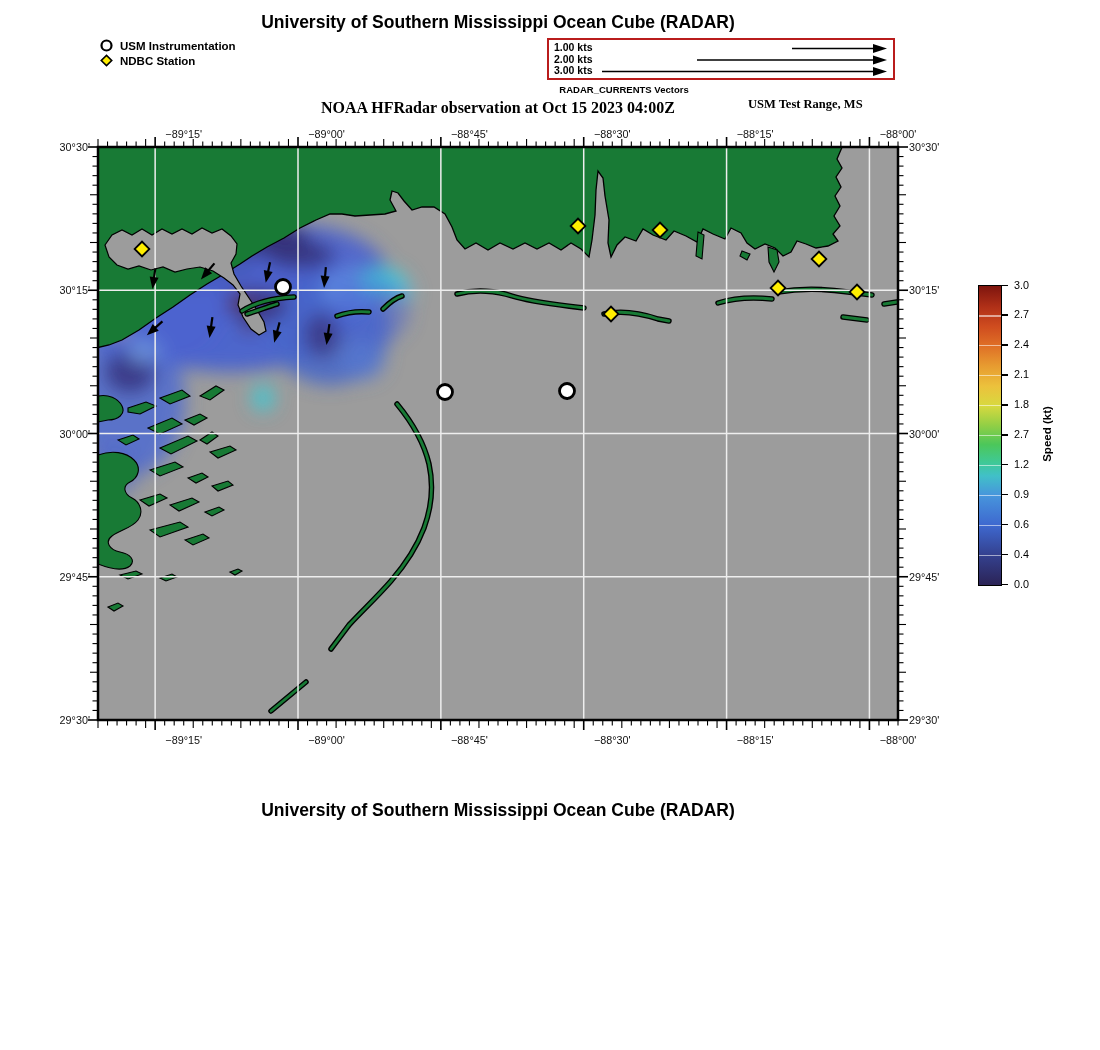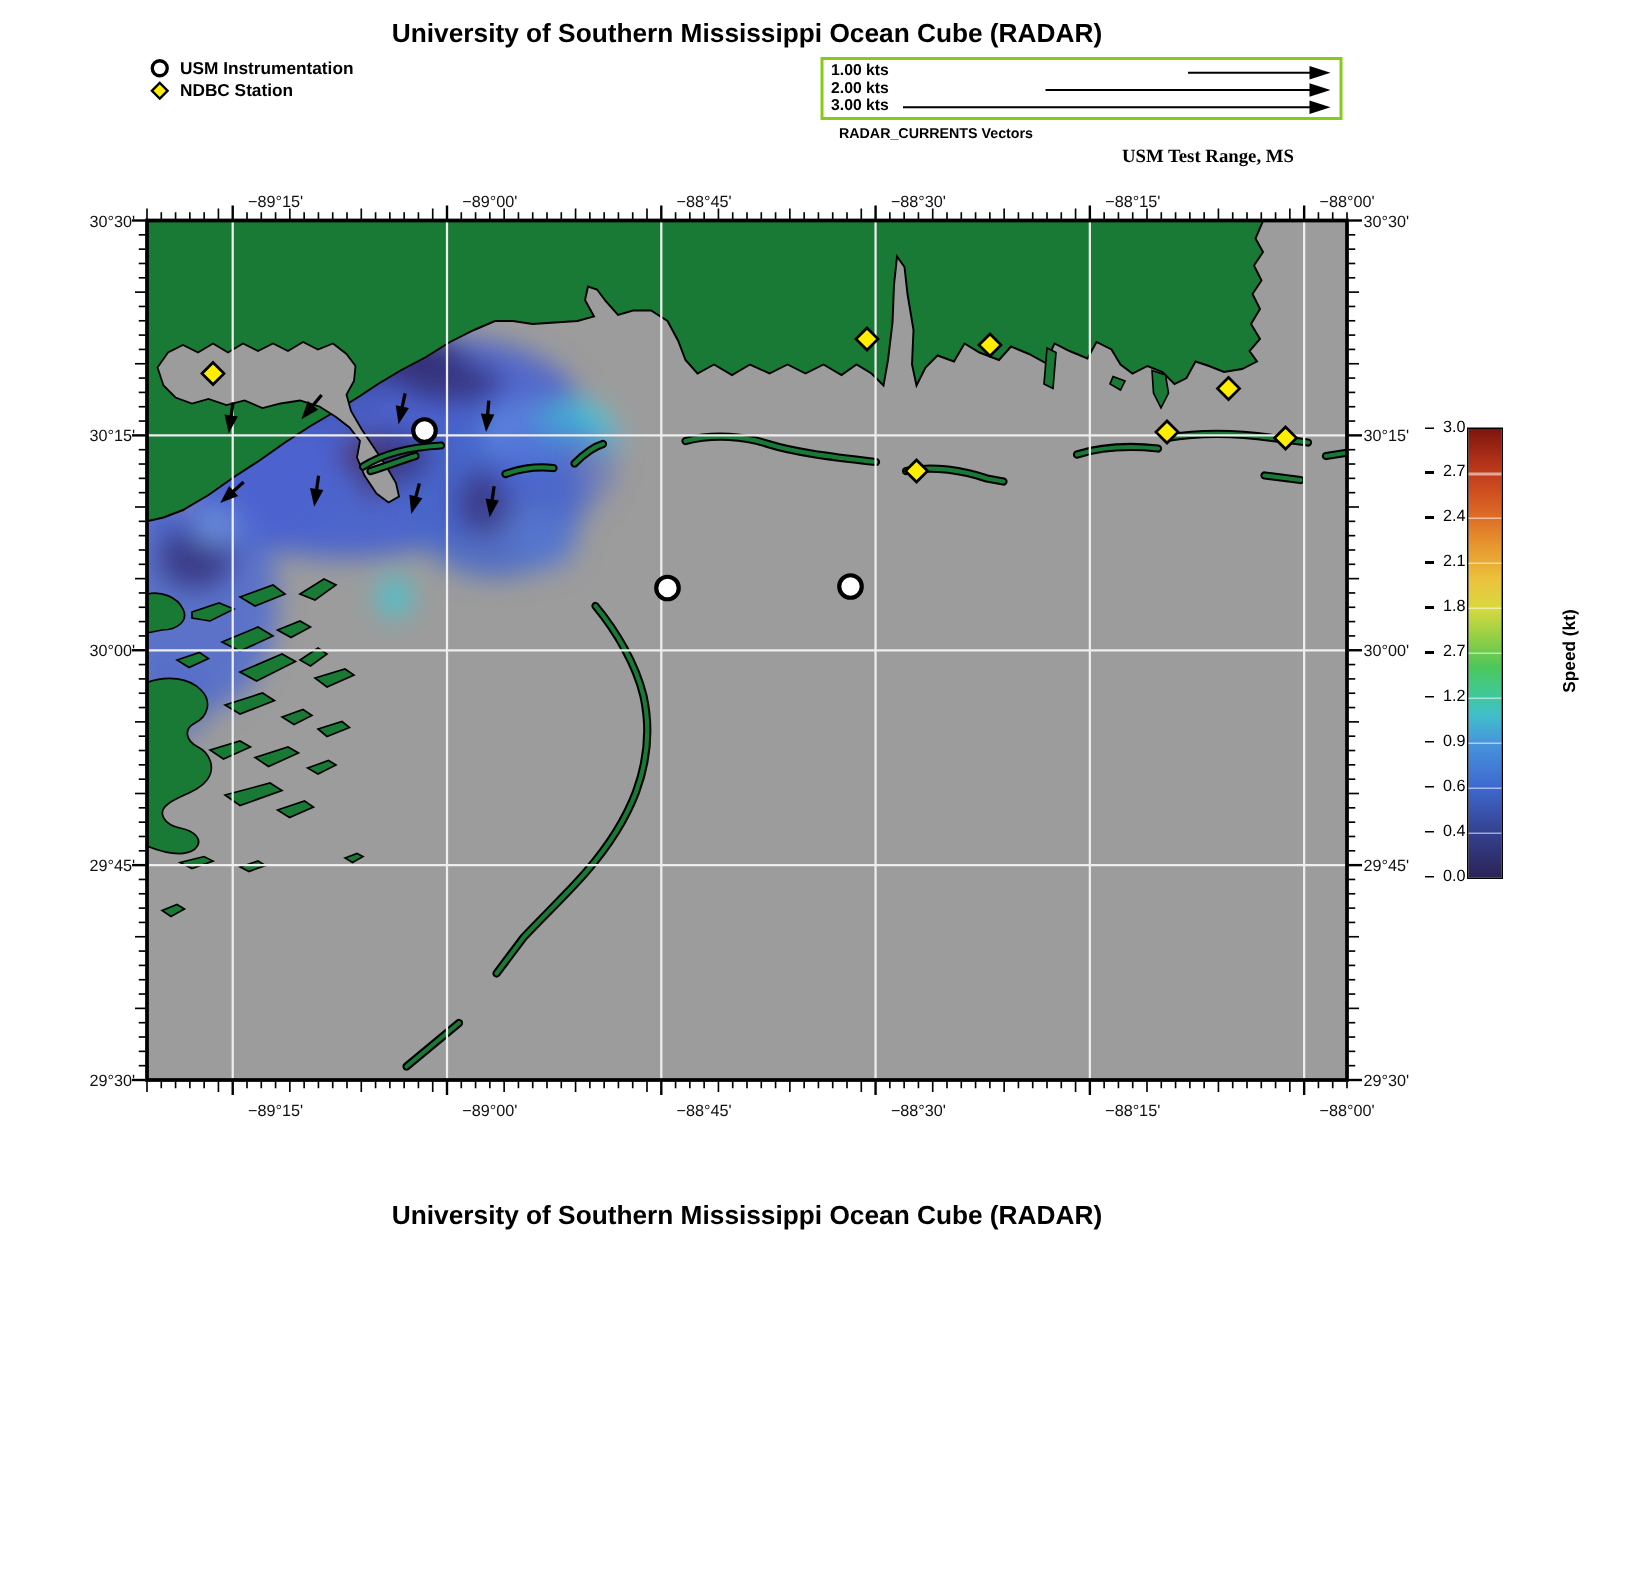--- a/index.html
+++ b/index.html
@@ -3,21 +3,21 @@
 <meta charset="utf-8">
 <style>
   html,body{margin:0;padding:0;background:#fff;}
   .page{position:relative;width:1100px;height:1044px;background:#ffffff;
         font-family:"Liberation Sans",sans-serif;overflow:hidden;}
   .abs{position:absolute;}
   .title{left:0;top:12px;width:996px;text-align:center;font-size:17.5px;font-weight:bold;color:#000;}
   .footer-title{left:0;top:800px;width:996px;text-align:center;font-size:17.5px;font-weight:bold;color:#000;}
   .legend-row{height:15px;display:flex;align-items:center;gap:7px;}
   .legend-label{font-size:11.5px;font-weight:bold;color:#000;white-space:nowrap;}
-  .vec-box{left:547px;top:38px;width:348px;height:42px;border:2px solid #84cc16;background:#fff;box-sizing:border-box;}
+  .vec-box{left:547px;top:38px;width:348px;height:42px;border:2px solid #b91c1c;background:#fff;box-sizing:border-box;}
   .vec-label{position:absolute;left:5px;font-size:10.5px;font-weight:bold;line-height:11px;color:#000;}
   .vec-caption{left:549px;top:84px;width:150px;text-align:center;font-size:9.5px;font-weight:bold;color:#000;}
   .subtitle{left:0;top:99px;width:996px;text-align:center;font-size:16px;font-weight:bold;
             font-family:"Liberation Serif",serif;color:#000;}
   .region-label{left:748px;top:97px;width:150px;font-size:12.5px;font-weight:bold;
             font-family:"Liberation Serif",serif;color:#000;}
   .tick-label{font:10.8px "Liberation Sans",sans-serif;fill:#111;}
   .cbar{left:978px;top:285px;width:22px;height:299px;border:1.5px solid #000;
         background:linear-gradient(to top,
           #2b2356 0%, #34418f 10%, #3e68cf 20%, #4795dc 30%, #41c0c8 36.5%,
@@ -63,20 +63,21 @@
         <line x1="243" y1="8.5" x2="325" y2="8.5" stroke="#000" stroke-width="1.3"></line>
         <polygon points="338,8.5 324,4 324,13" fill="#000"></polygon>
         <line x1="148" y1="20" x2="325" y2="20" stroke="#000" stroke-width="1.3"></line>
         <polygon points="338,20 324,15.5 324,24.5" fill="#000"></polygon>
         <line x1="53" y1="31.5" x2="325" y2="31.5" stroke="#000" stroke-width="1.3"></line>
         <polygon points="338,31.5 324,27 324,36" fill="#000"></polygon>
       </svg>
   </div>
   <div class="abs vec-caption">RADAR_CURRENTS Vectors</div>
 
+  <div class="abs subtitle">NOAA HFRadar observation at Oct 15 2023 04:00Z</div>
   <div class="abs region-label">USM Test Range, MS</div>
 
   <svg id="map-svg" class="abs" style="left:0;top:0;" width="1100" height="840" viewBox="0 0 1100 840">
     <defs>
       <clipPath id="mapclip">
           <rect x="98" y="147" width="800" height="573"></rect>
         </clipPath>
       <filter id="blur9" x="-40%" y="-40%" width="180%" height="180%">
         <feGaussianBlur stdDeviation="9"></feGaussianBlur>
       </filter>
@@ -570,21 +571,21 @@
       <div class="cbar-line" style="top: 29.4px;"></div>
       <div class="cbar-line" style="top: 59.3px;"></div>
       <div class="cbar-line" style="top: 89.2px;"></div>
       <div class="cbar-line" style="top: 119.1px;"></div>
       <div class="cbar-line" style="top: 149px;"></div>
       <div class="cbar-line" style="top: 178.9px;"></div>
       <div class="cbar-line" style="top: 208.8px;"></div>
       <div class="cbar-line" style="top: 238.7px;"></div>
       <div class="cbar-line" style="top: 268.6px;"></div>
     </div>
-  <div class="abs" style="left:926px;top:285px;width:80px;height:300px;" id="cbar-ticks">
+  <div class="abs" style="left:978px;top:285px;width:80px;height:300px;" id="cbar-ticks">
       <div class="cbar-tick" style="left: 24px; top: -0.5px;"></div>
       <div class="cbar-label" style="left: 36px; top: -6.5px;">3.0</div>
       <div class="cbar-tick" style="left: 24px; top: 29.4px;"></div>
       <div class="cbar-label" style="left: 36px; top: 23.4px;">2.7</div>
       <div class="cbar-tick" style="left: 24px; top: 59.3px;"></div>
       <div class="cbar-label" style="left: 36px; top: 53.3px;">2.4</div>
       <div class="cbar-tick" style="left: 24px; top: 89.2px;"></div>
       <div class="cbar-label" style="left: 36px; top: 83.2px;">2.1</div>
       <div class="cbar-tick" style="left: 24px; top: 119.1px;"></div>
       <div class="cbar-label" style="left: 36px; top: 113.1px;">1.8</div>

